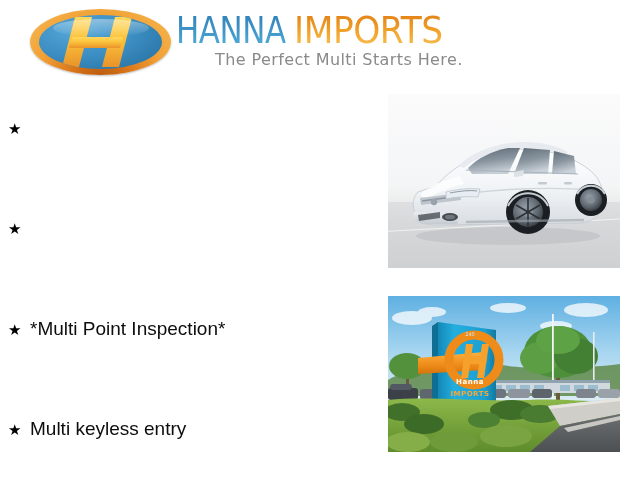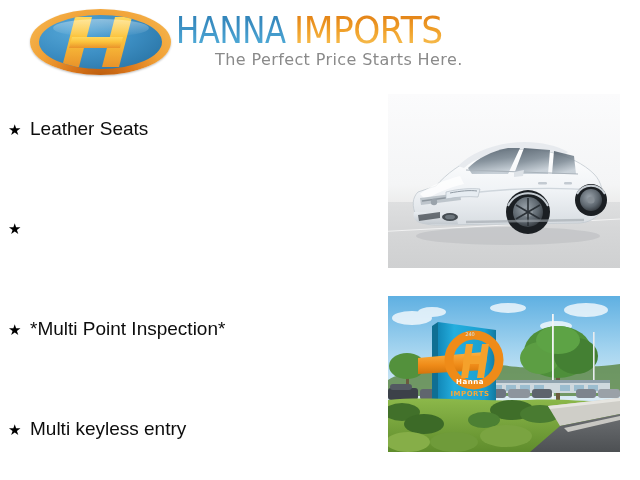--- a/index.html
+++ b/index.html
@@ -276,29 +276,28 @@
 
             <polygon points="33,22 84,22 81,33 30,33" fill="url(#hgrad)"></polygon>
           </svg>
           <div class="emblem-gloss"></div>
         </div>
       </div>
     </div>
 
     <div class="brand-wordmark"><span class="word-hanna">HANNA</span><span class="word-imports">IMPORTS</span></div>
 
-    <div class="brand-tagline">The Perfect Price Starts Here.</div>
+    <div class="brand-tagline">The Perfect Multi Starts Here.</div>
   </div>
 
   <div class="features">
 
     <div class="feature-row">
       <div class="feature-item">
         <span class="feature-star">★</span>
-        <span class="feature-label">Leather Seats</span>
       </div>
     </div>
 
     <div class="feature-row">
       <div class="feature-item">
         <span class="feature-star">★</span>
       </div>
     </div>
 
     <div class="feature-row">

